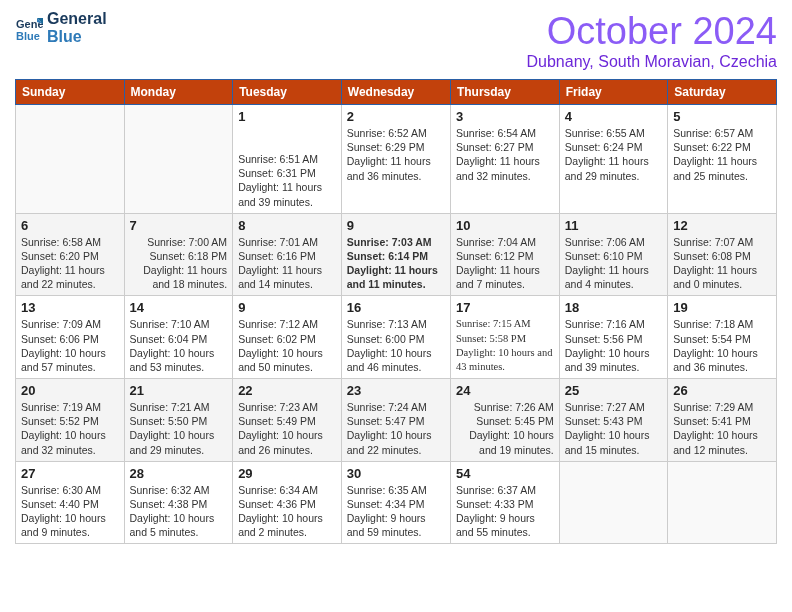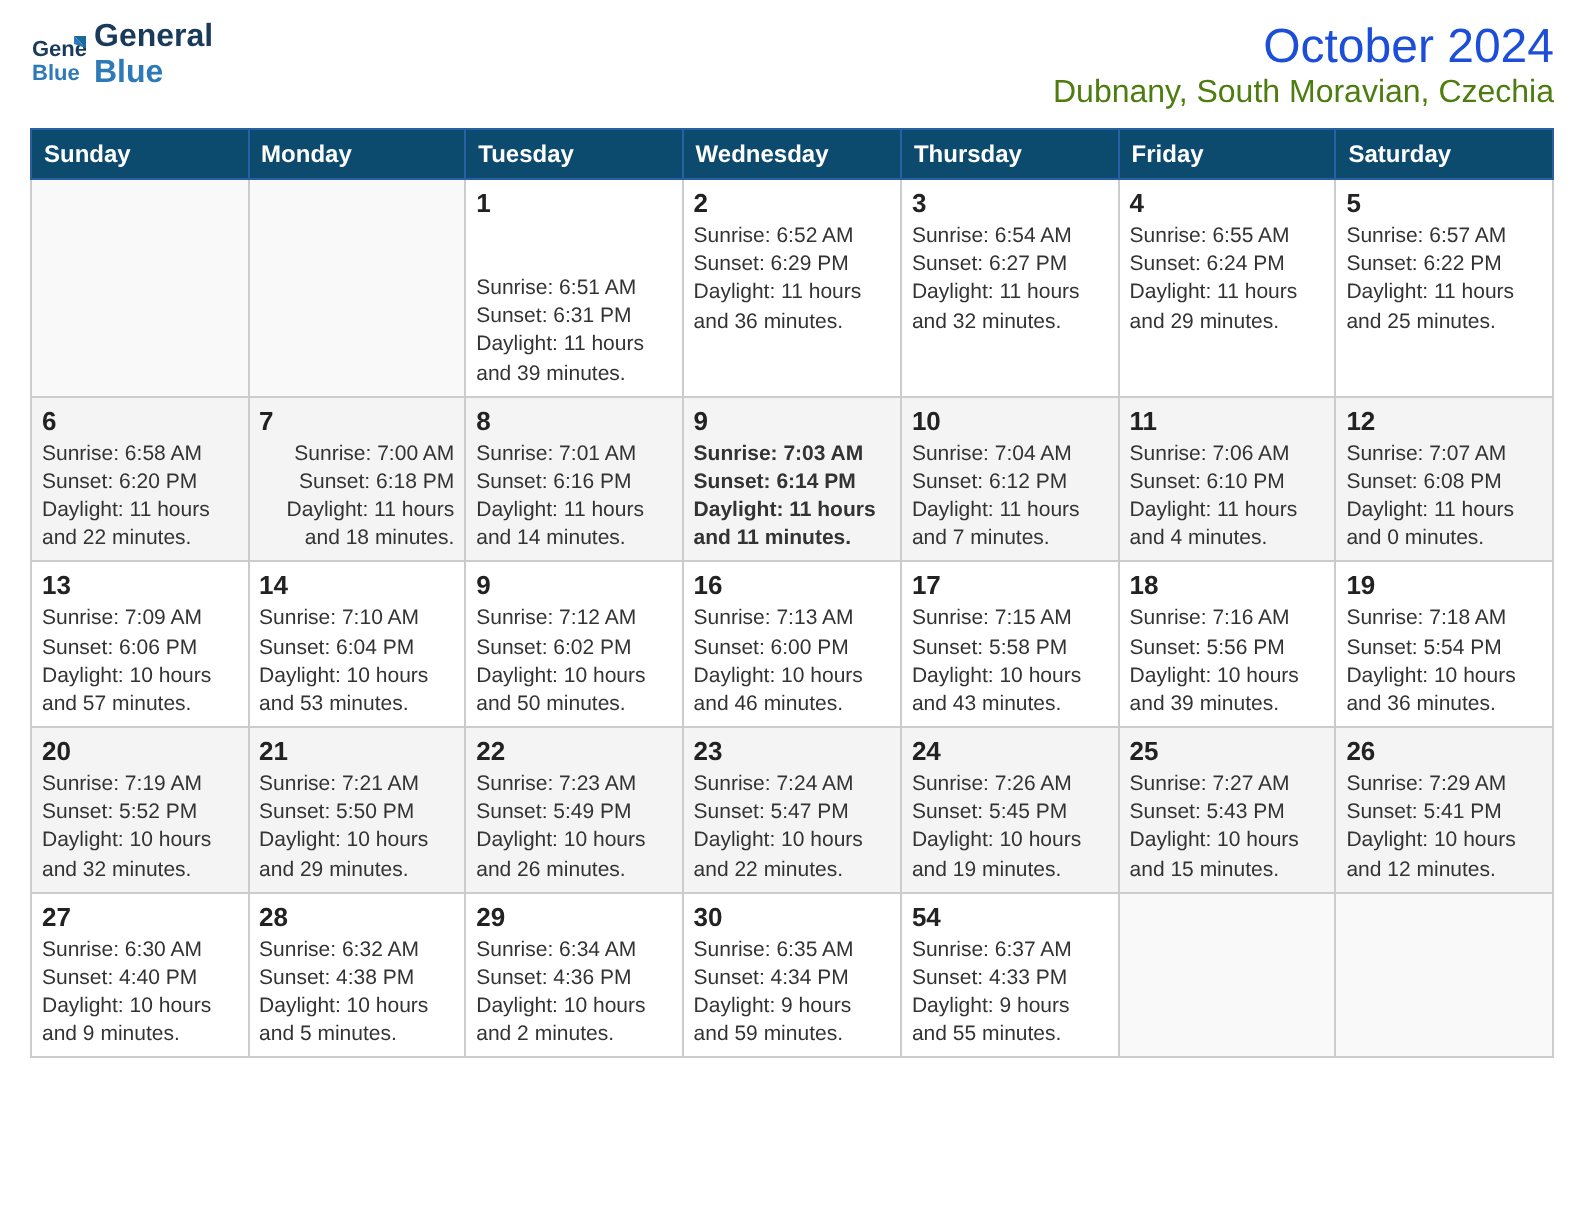--- a/index.html
+++ b/index.html
@@ -22,35 +22,35 @@
       gap: 4px;
     }
     .logo-icon {
       width: 28px;
       height: 28px;
     }
     .title-block {
       text-align: right;
     }
     .month-title {
-      font-size: 24px;
-      color: #1d4ed8;
+      font-size: 38px;
+      color: #8b5cf6;
       font-weight: normal;
     }
     .location-title {
       font-size: 16px;
-      color: #4d7c0f;
+      color: #6d28d9;
     }
     .calendar {
       width: 100%;
       border-collapse: collapse;
       font-size: 11px;
     }
     .calendar th {
-      background: #0c4a6e;
+      background: #c2410c;
       color: #fff;
       text-align: left;
       padding: 5px 6px;
       font-size: 12px;
       font-weight: bold;
       border: 1px solid #2a5ea5;
       margin-top: 48px;
     }
     .calendar td {
       border: 1px solid #ccc;
@@ -211,21 +211,21 @@
 Daylight: 10 hours and 50 minutes.</div>
         </td>
         <td>
           <div class="day-num">16</div>
           <div class="day-info" style="white-space: pre-line;">Sunrise: 7:13 AM
 Sunset: 6:00 PM
 Daylight: 10 hours and 46 minutes.</div>
         </td>
         <td>
           <div class="day-num">17</div>
-          <div class="day-info" style="white-space: pre-line;">Sunrise: 7:15 AM
+          <div class="day-info" style="white-space: pre-line; font-family: Liberation Serif, serif;">Sunrise: 7:15 AM
 Sunset: 5:58 PM
 Daylight: 10 hours and 43 minutes.</div>
         </td>
         <td>
           <div class="day-num">18</div>
           <div class="day-info" style="white-space: pre-line;">Sunrise: 7:16 AM
 Sunset: 5:56 PM
 Daylight: 10 hours and 39 minutes.</div>
         </td>
         <td>
@@ -255,21 +255,21 @@
 Daylight: 10 hours and 26 minutes.</div>
         </td>
         <td>
           <div class="day-num">23</div>
           <div class="day-info" style="white-space: pre-line;">Sunrise: 7:24 AM
 Sunset: 5:47 PM
 Daylight: 10 hours and 22 minutes.</div>
         </td>
         <td>
           <div class="day-num">24</div>
-          <div class="day-info" style="white-space: pre-line;">Sunrise: 7:26 AM
+          <div class="day-info" style="white-space: pre-line; text-align: right;">Sunrise: 7:26 AM
 Sunset: 5:45 PM
 Daylight: 10 hours and 19 minutes.</div>
         </td>
         <td>
           <div class="day-num">25</div>
           <div class="day-info" style="white-space: pre-line;">Sunrise: 7:27 AM
 Sunset: 5:43 PM
 Daylight: 10 hours and 15 minutes.</div>
         </td>
         <td>

